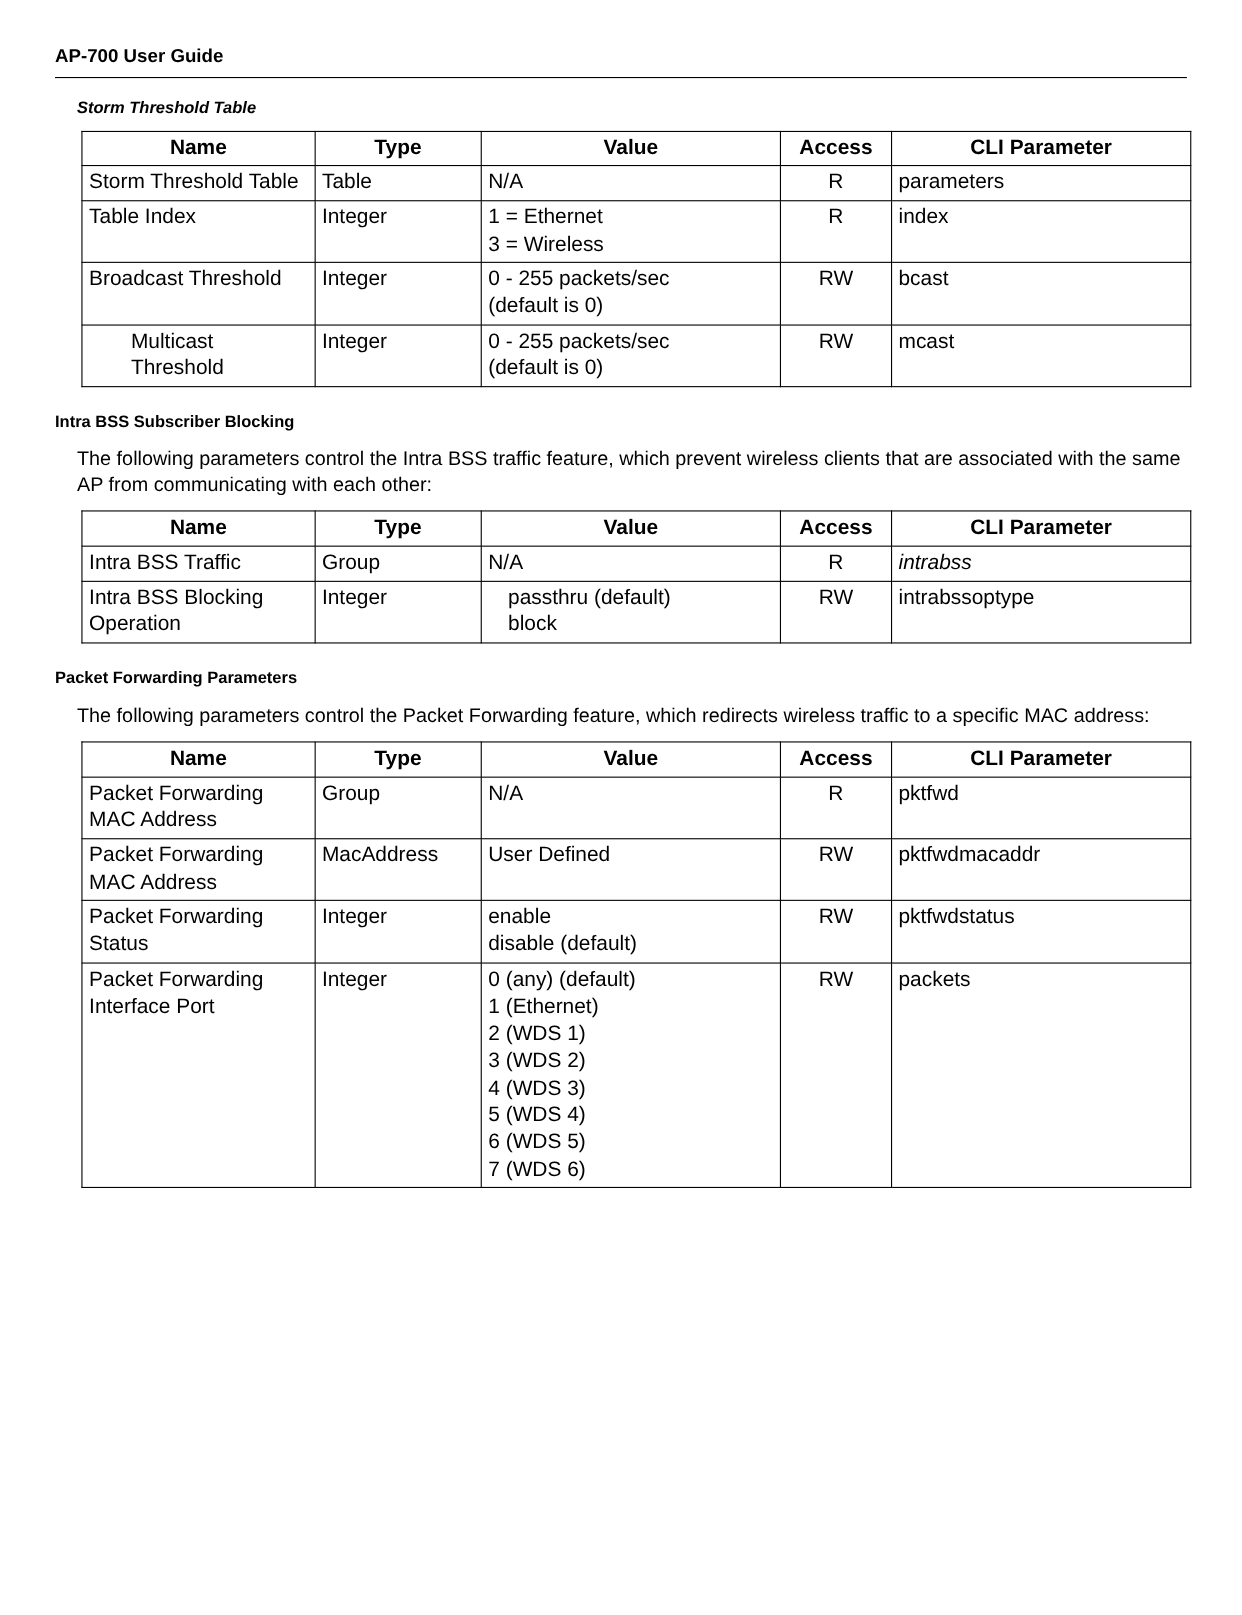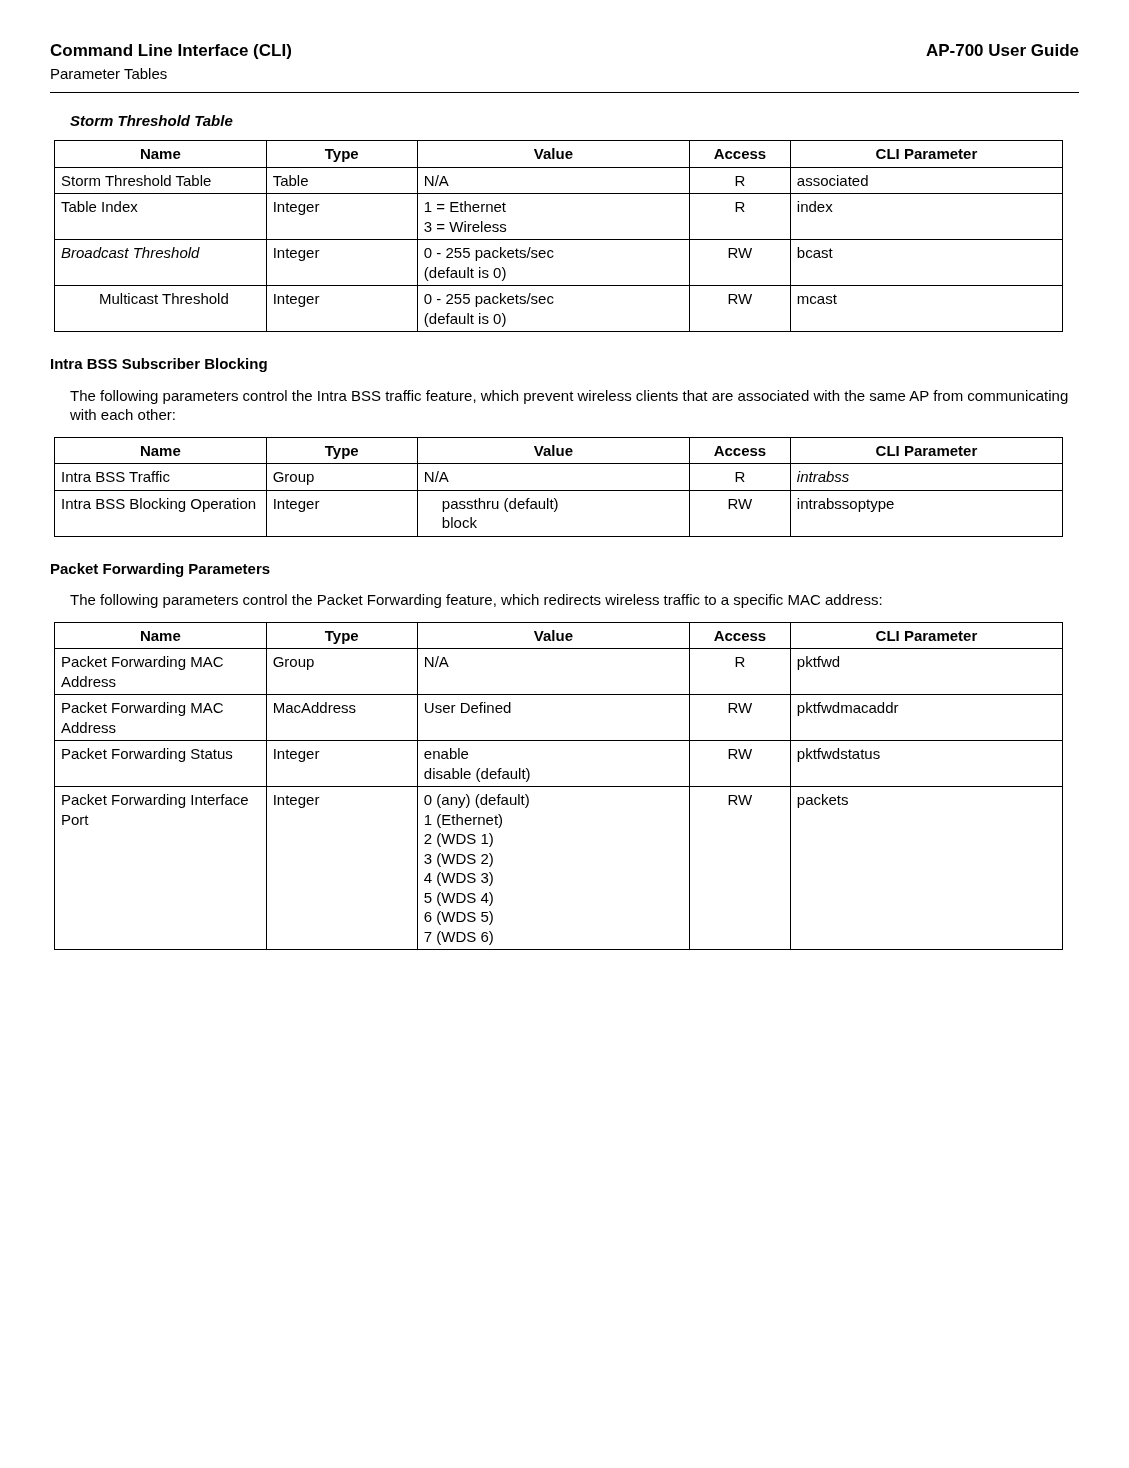--- a/index.html
+++ b/index.html
@@ -34,28 +34,28 @@
     margin: 0 0 10px 20px;
     font-size: 15px;
   }
   .subsection-title {
     font-weight: bold;
     margin: 22px 0 10px 0;
     font-size: 15px;
   }
   .body-text {
     margin: 12px 0 12px 20px;
-    font-size: 15px;
+    font-size: 18px;
   }
   table.param {
     border-collapse: collapse;
     width: calc(100% - 20px);
-    margin-left: 4px;
+    margin-left: 24px;
     margin-bottom: 8px;
-    font-size: 15px;
+    font-size: 19px;
   }
   table.param th, table.param td {
     border: 1px solid #000;
     padding: 3px 6px;
     vertical-align: top;
     text-align: left;
   }
   table.param th {
     text-align: center;
     font-weight: bold;
@@ -66,24 +66,20 @@
   .col-name   { width: 21%; }
   .col-type   { width: 15%; }
   .col-value  { width: 27%; }
   .col-access { width: 10%; }
   .col-cli    { width: 27%; }
 </style>
 </head>
 <body>
 
 <div class="header-row">
-  <div>
-    <div>Command Line Interface (CLI)</div>
-    <div class="header-sub">Parameter Tables</div>
-  </div>
   <div>AP-700 User Guide</div>
 </div>
 <hr class="top-rule">
 
 <div class="section-title">Storm Threshold Table</div>
 
 <table class="param">
   <colgroup>
     <col class="col-name">
       <col class="col-type">
@@ -99,32 +95,32 @@
       <th>Access</th>
       <th>CLI Parameter</th>
     </tr>
   </thead>
   <tbody>
       <tr>
         <td style="white-space: pre-line;">Storm Threshold Table</td>
         <td style="white-space: pre-line;">Table</td>
         <td style="white-space: pre-line;">N/A</td>
         <td class="center" style="white-space: pre-line;">R</td>
-        <td style="white-space: pre-line;">associated</td>
+        <td style="white-space: pre-line;">parameters</td>
       </tr>
       <tr>
         <td style="white-space: pre-line;">Table Index</td>
         <td style="white-space: pre-line;">Integer</td>
         <td style="white-space: pre-line;">1 = Ethernet
 3 = Wireless</td>
         <td class="center" style="white-space: pre-line;">R</td>
         <td style="white-space: pre-line;">index</td>
       </tr>
       <tr>
-        <td style="white-space: pre-line; font-style: italic;">Broadcast Threshold</td>
+        <td style="white-space: pre-line;">Broadcast Threshold</td>
         <td style="white-space: pre-line;">Integer</td>
         <td style="white-space: pre-line;">0 - 255 packets/sec
 (default is 0)</td>
         <td class="center" style="white-space: pre-line;">RW</td>
         <td style="white-space: pre-line;">bcast</td>
       </tr>
       <tr>
         <td style="white-space: pre-line; padding-left: 44px;">Multicast Threshold</td>
         <td style="white-space: pre-line;">Integer</td>
         <td style="white-space: pre-line;">0 - 255 packets/sec

